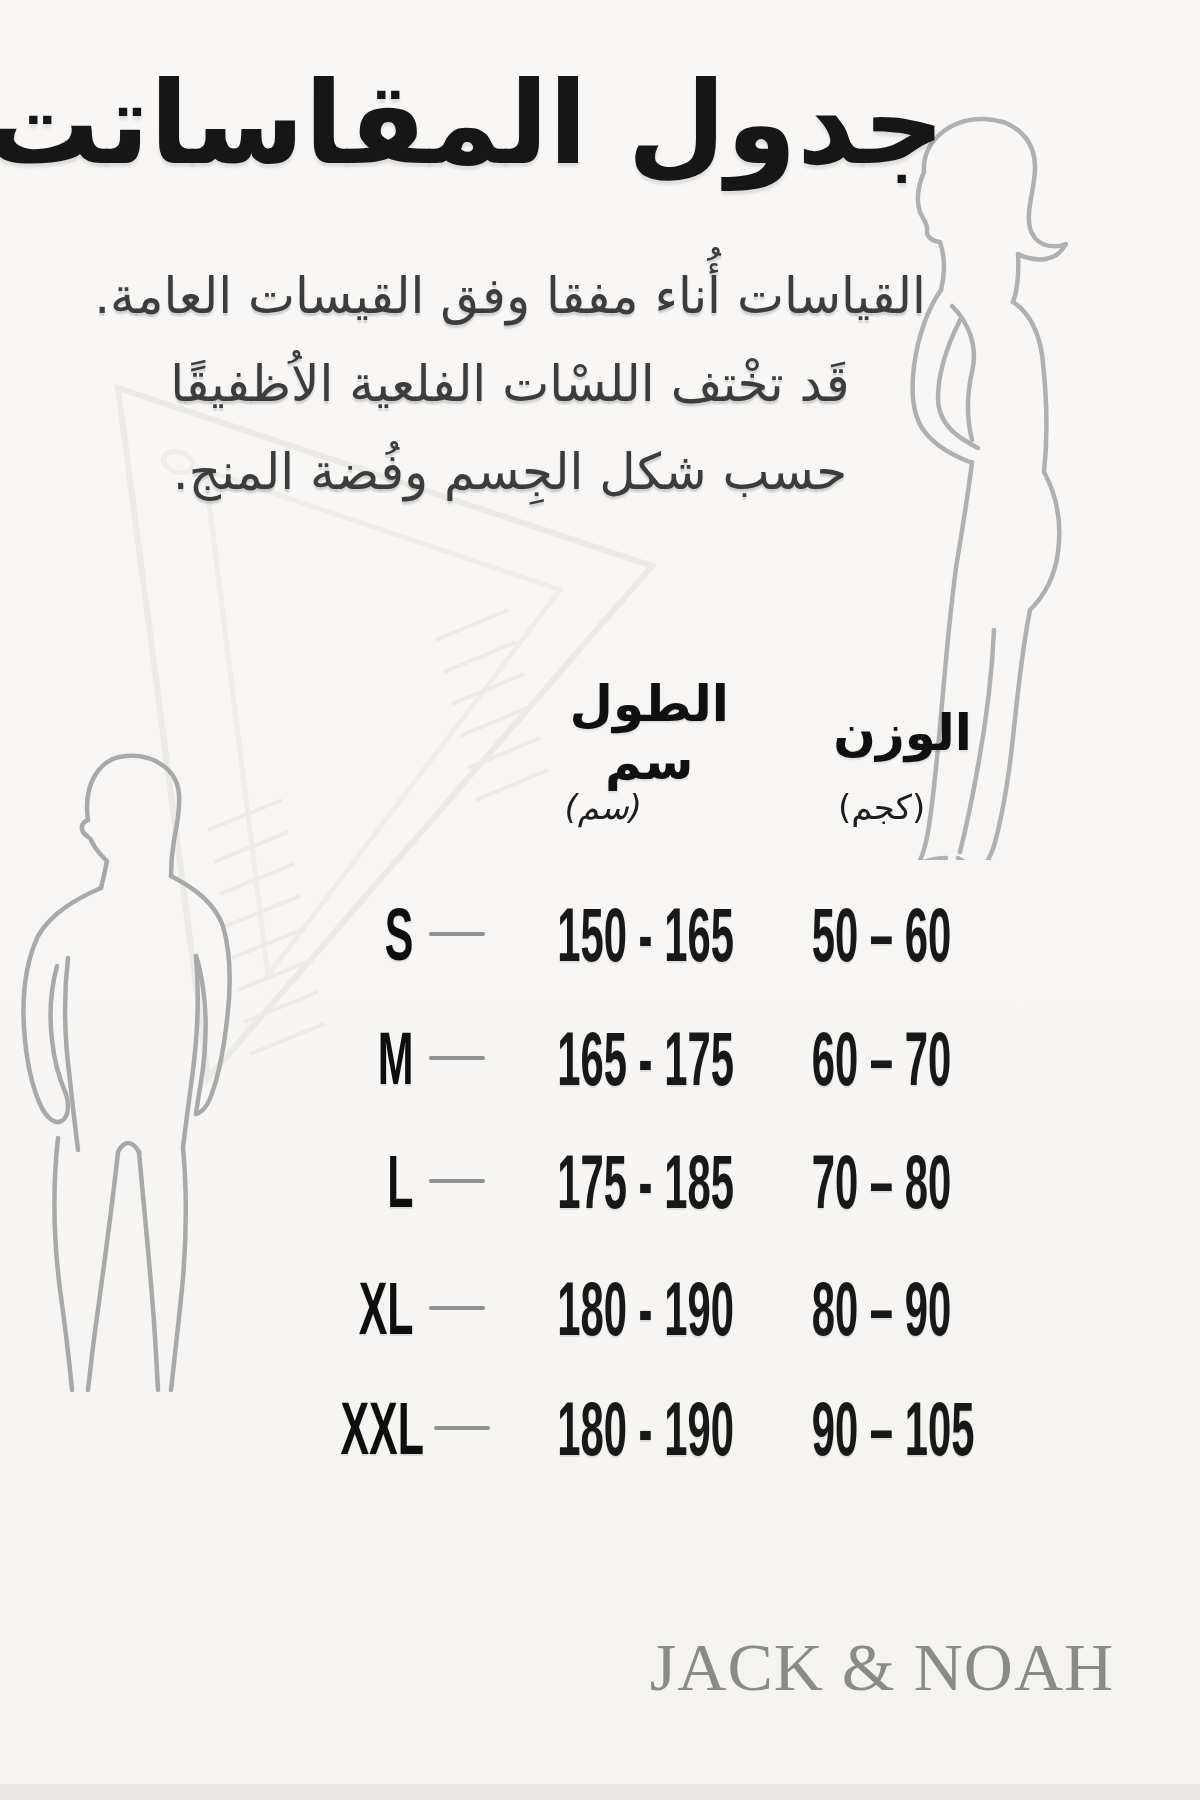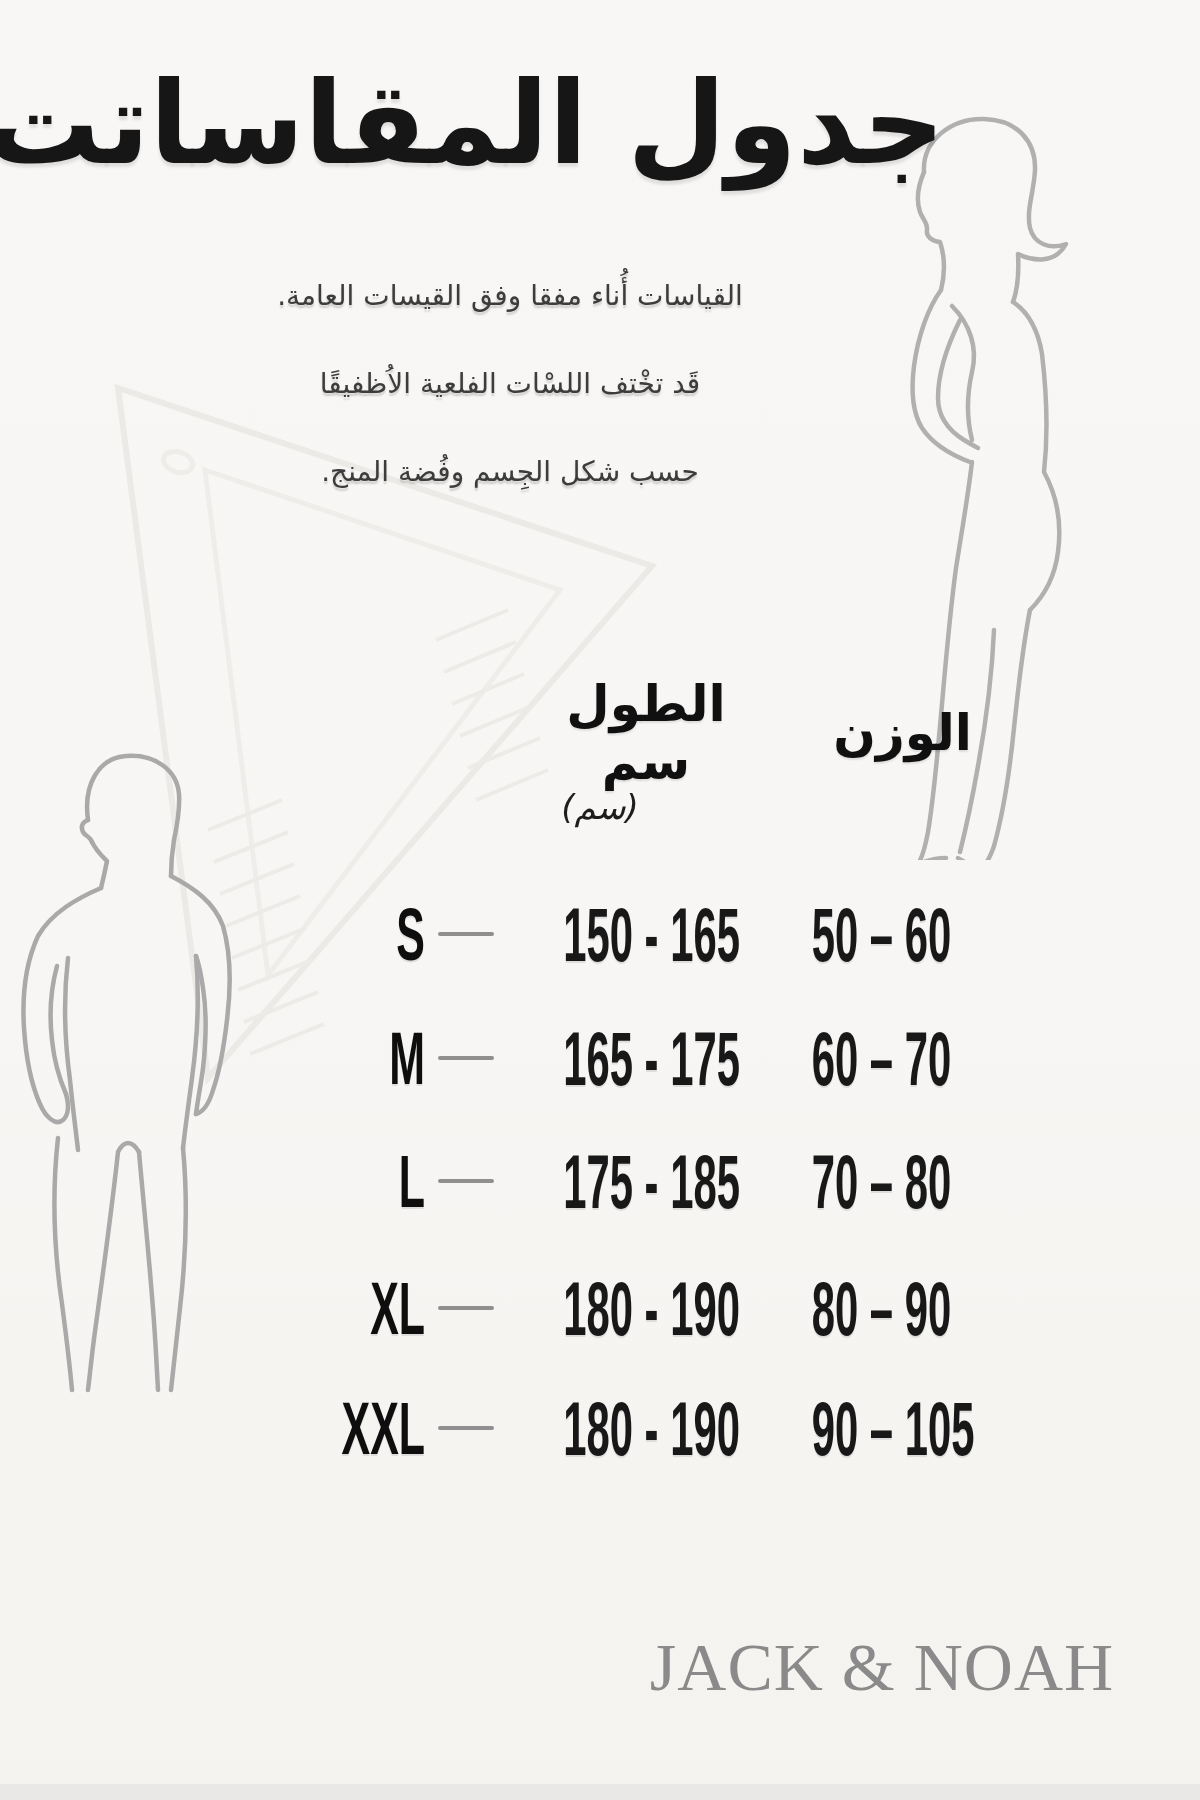--- a/index.html
+++ b/index.html
@@ -18,24 +18,24 @@
     position:absolute;left:165px;top:36px;width:780px;margin:0;
     direction:rtl;text-align:center;
     font-family:"DejaVu Sans",sans-serif;font-weight:bold;
     font-size:114px;line-height:1.55;color:#161616;
     text-shadow:0 4px 3px rgba(0,0,0,0.10);
     white-space:nowrap;
   }
   .subtitle{
     position:absolute;left:50px;top:252px;width:920px;
     direction:rtl;text-align:center;
-    font-size:28px;line-height:88px;color:#3c3c3c;
+    font-size:50px;line-height:88px;color:#3c3c3c;
     text-shadow:0 3px 2px rgba(0,0,0,0.16);
   }
-  .rowgrid{position:absolute;left:280px;width:720px;display:flex;align-items:center;}
+  .rowgrid{position:absolute;left:280px;width:720px;display:flex;align-items:center;gap:6px;}
   .c-size{width:145px;text-align:right;}
   .c-dash{width:82px;display:flex;justify-content:center;align-items:center;}
   .c-h{width:250px;text-align:center;}
   .c-w{width:243px;text-align:center;}
 
   .thead{top:678px;height:110px;}
   .tsub{top:772px;height:70px;}
   .th{
     direction:rtl;font-weight:bold;font-size:50px;color:#101010;
     font-family:"DejaVu Sans",sans-serif;text-shadow:0 2px 2px rgba(0,0,0,0.10);
@@ -141,20 +141,21 @@
     <div class="c-size"></div>
     <div class="c-dash"></div>
     <div class="c-h th h">الطول سم</div>
     <div class="c-w th w">الوزن</div>
   </div>
 
   <div class="rowgrid tsub">
     <div class="c-size"></div>
     <div class="c-dash"></div>
     <div class="c-h unit h">(سم)</div>
+    <div class="c-w unit">(كجم)</div>
   </div>
 
   <div class="rowgrid trow" style="top:879px">
     <div class="c-size size">S</div>
     <div class="c-dash">
         <span class="dash"></span>
       </div>
     <div class="c-h num">150 - 165</div>
     <div class="c-w num">50 – 60</div>
   </div>

